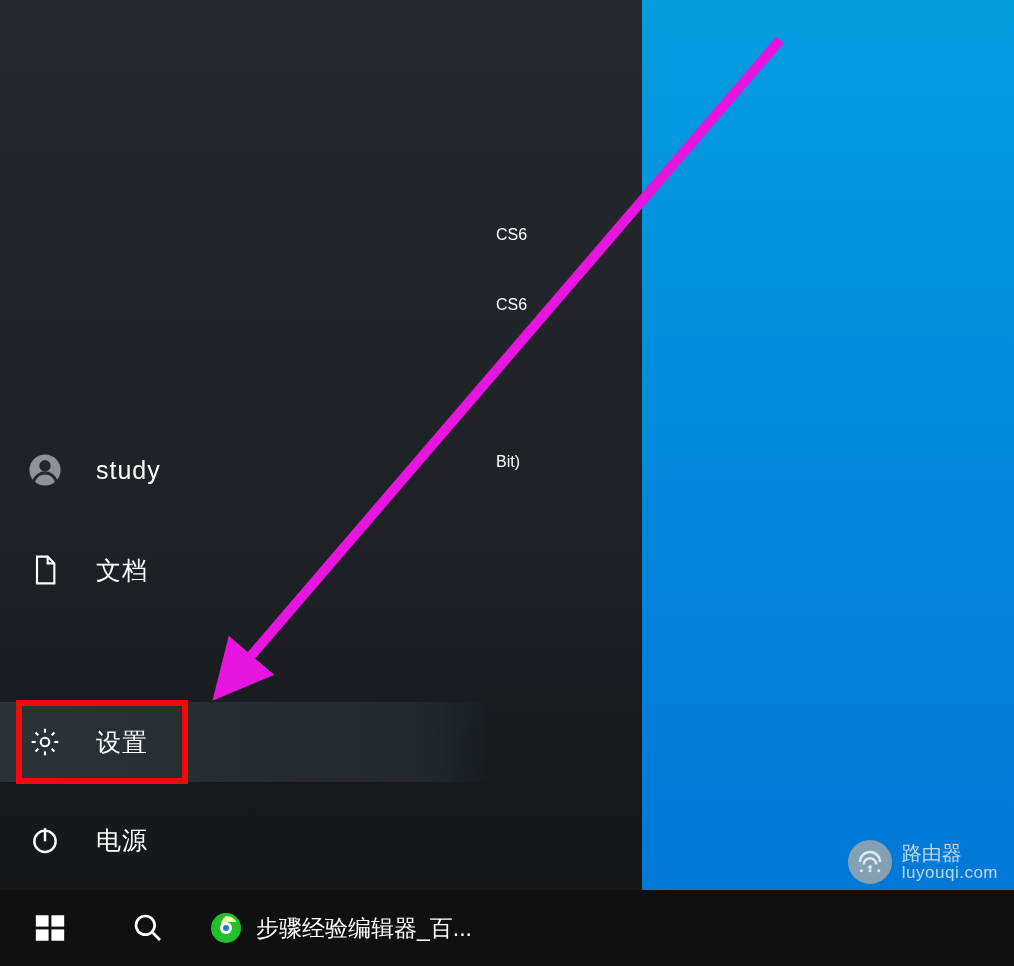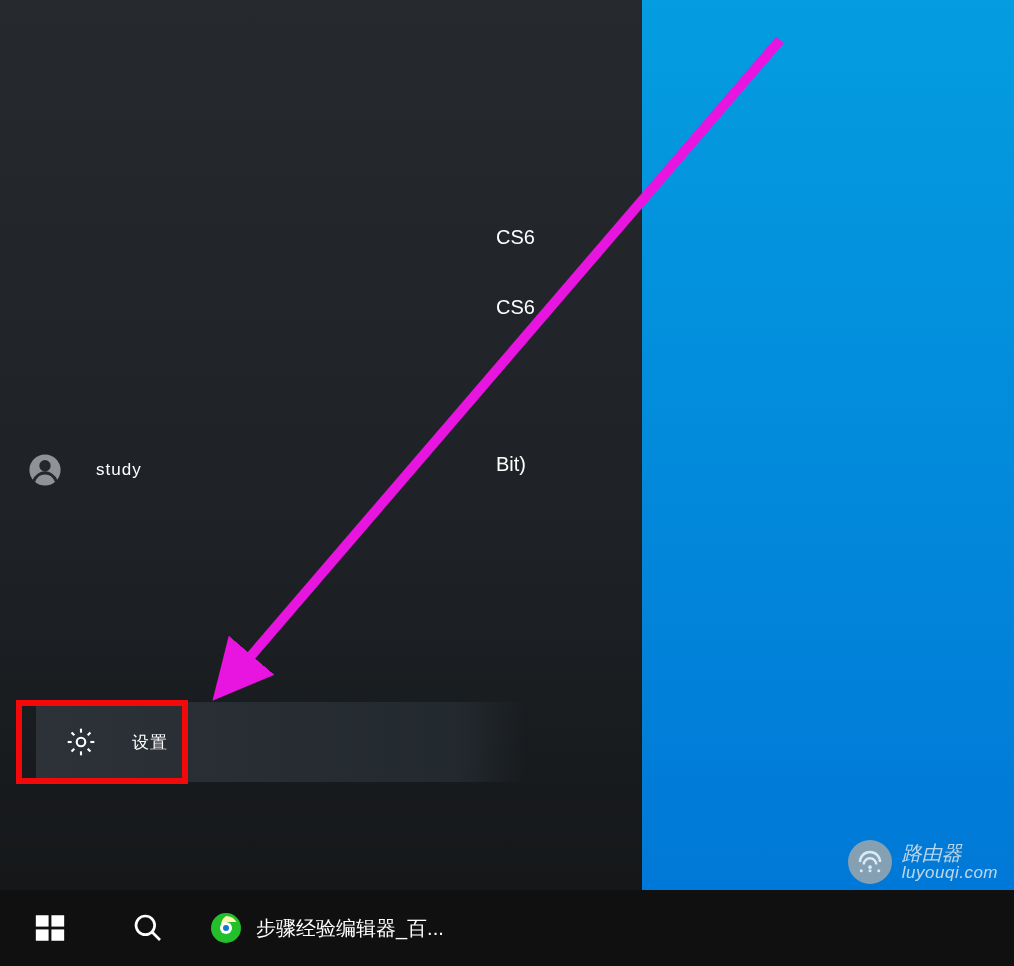--- a/index.html
+++ b/index.html
@@ -34,38 +34,38 @@
     width: 490px;
     height: 890px;
     background: transparent;
   }
 
   
   .app-frag {
     position: absolute;
     left: 496px;
     color: #fff;
-    font-size: 20px;
+    font-size: 16px;
     font-weight: 400;
     white-space: nowrap;
   }
 
   
   .rail {
     position: absolute;
     left: 0;
     width: 490px;
   }
   .rail-item {
     display: flex;
     align-items: center;
     height: 80px;
     padding-left: 28px;
     color: #fff;
-    font-size: 17px;
+    font-size: 25px;
     font-weight: 400;
     cursor: pointer;
     box-sizing: border-box;
     letter-spacing: 1px;
   }
   .rail-item .icon {
     width: 34px;
     height: 34px;
     margin-right: 34px;
     display: flex;
@@ -103,21 +103,21 @@
     cursor: pointer;
   }
   .start-btn { width: 100px; }
   .search-btn { width: 96px; }
   .task-item {
     height: 76px;
     display: flex;
     align-items: center;
     padding: 0 18px 0 10px;
     color: #fff;
-    font-size: 20px;
+    font-size: 23px;
     cursor: pointer;
     box-sizing: border-box;
   }
   .task-item .ticon {
     width: 40px;
     height: 40px;
     margin-right: 10px;
     display:flex; align-items:center; justify-content:center;
   }
 
@@ -138,21 +138,21 @@
     color: #dfe7ec;
     opacity: 0.85;
     font-size: 20px;
     z-index: 60;
   }
   .watermark .wm-icon {
     width: 44px; height: 44px; border-radius: 50%;
     background: #9ea7ad; display:flex; align-items:center; justify-content:center;
     margin-right: 10px;
   }
-  .watermark .wm-text { display:flex; flex-direction:column; line-height:1.1;font-style:italic; }
+  .watermark .wm-text { display:flex; flex-direction:column; line-height:1.1; }
   .watermark .wm-text span:last-child { font-size: 17px; letter-spacing: 0.5px; }
 
   svg { display:block; }
 </style>
 </head>
 <body>
 
 <div class="desktop"></div>
 
 <div class="app-panel">
@@ -169,23 +169,34 @@
         <svg viewBox="0 0 24 24" width="34" height="34">
           <circle cx="12" cy="12" r="11" fill="#8f9296"></circle>
           <circle cx="12" cy="9" r="4" fill="#24282c"></circle>
           <path d="M4 20c1.5-4 5-6 8-6s6.5 2 8 6" fill="none" stroke="#24282c" stroke-width="2.2"></path>
         </svg>
       </span>
       <span>study</span>
     </div>
   </div>
 
-
-
-  <div class="rail" style="top:702px;padding-left:36px;">
+  <div class="rail" style="top:530px;">
+    <div class="rail-item">
+      <span class="icon">
+        <svg viewBox="0 0 24 24" width="32" height="32">
+          <path d="M6 2h8l5 5v15H6z" fill="none" stroke="#fff" stroke-width="1.6"></path>
+          <path d="M14 2v5h5" fill="none" stroke="#fff" stroke-width="1.6"></path>
+        </svg>
+      </span>
+      <span>文档</span>
+    </div>
+  </div>
+
+
+  <div class="rail" style="top:702px;">
     <div class="rail-item hovered">
       <span class="icon">
         <svg viewBox="0 0 24 24" width="32" height="32">
           <circle cx="12" cy="12" r="3.2" fill="none" stroke="#fff" stroke-width="1.6"></circle>
           <g stroke="#fff" stroke-width="1.6">
             <path d="M12 2v3"></path>
               <path d="M12 19v3"></path>
             <path d="M2 12h3"></path>
               <path d="M19 12h3"></path>
             <path d="M4.9 4.9l2.1 2.1"></path>
@@ -193,20 +204,31 @@
             <path d="M19.1 4.9L17 7"></path>
               <path d="M7 17l-2.1 2.1"></path>
           </g>
         </svg>
       </span>
       <span>设置</span>
     </div>
   </div>
   <div class="highlight-box" style="left:16px; top:700px; width:172px; height:84px;"></div>
 
+  <div class="rail" style="top:800px;">
+    <div class="rail-item">
+      <span class="icon">
+        <svg viewBox="0 0 24 24" width="32" height="32">
+          <circle cx="12" cy="13" r="8" fill="none" stroke="#fff" stroke-width="1.8"></circle>
+          <path d="M12 3v10" stroke="#fff" stroke-width="1.8"></path>
+        </svg>
+      </span>
+      <span>电源</span>
+    </div>
+  </div>
 
 </div>
 
 <svg class="arrow" width="1014" height="966">
   <defs>
     <marker id="arrhead" markerWidth="6" markerHeight="6" refX="3" refY="3" orient="auto">
       <path d="M0,0 L6,3 L0,6 z" fill="#e815e0"></path>
     </marker>
   </defs>
   <line x1="780" y1="40" x2="232" y2="678" stroke="#e815e0" stroke-width="10" marker-end="url(#arrhead)"></line>

